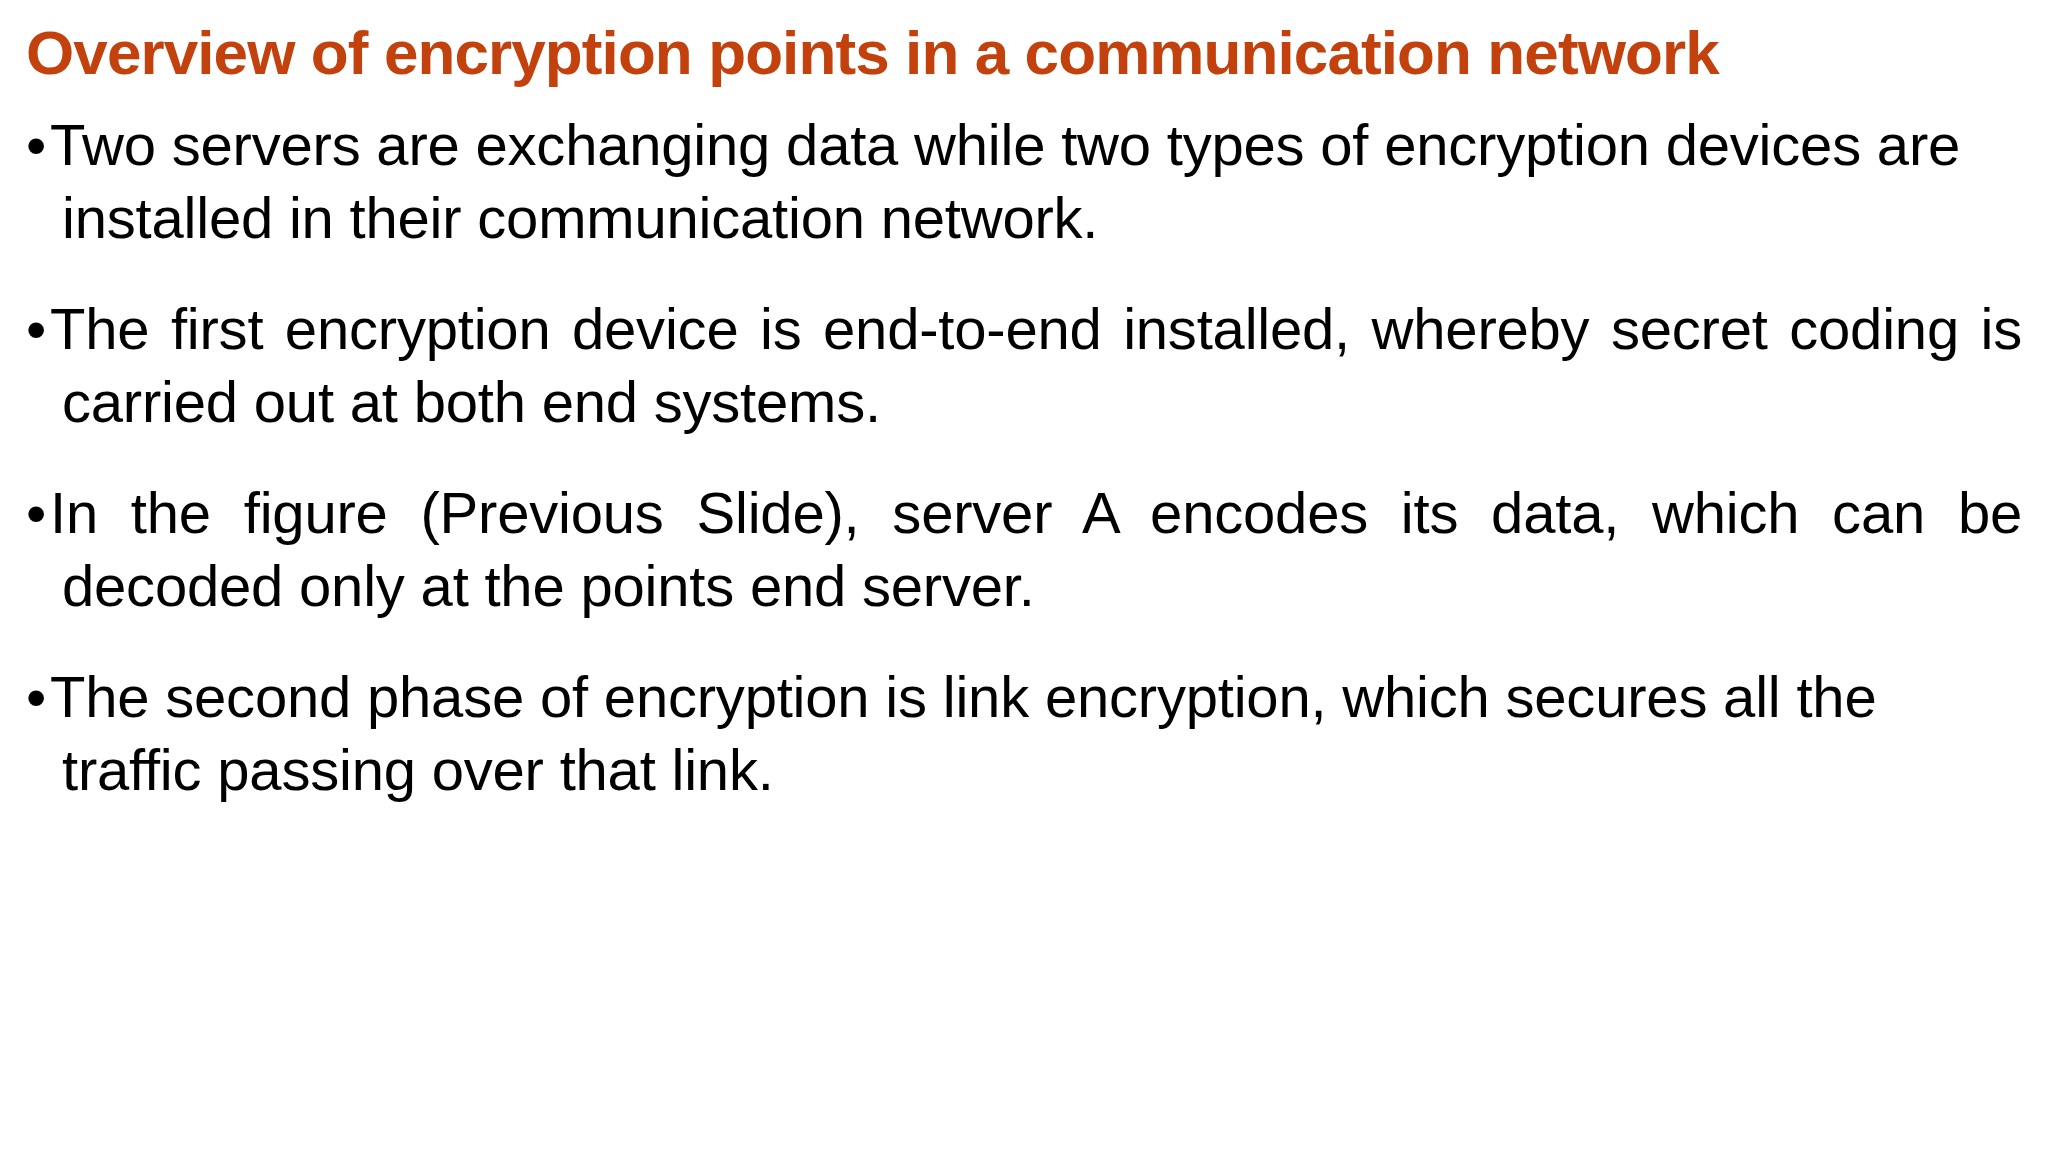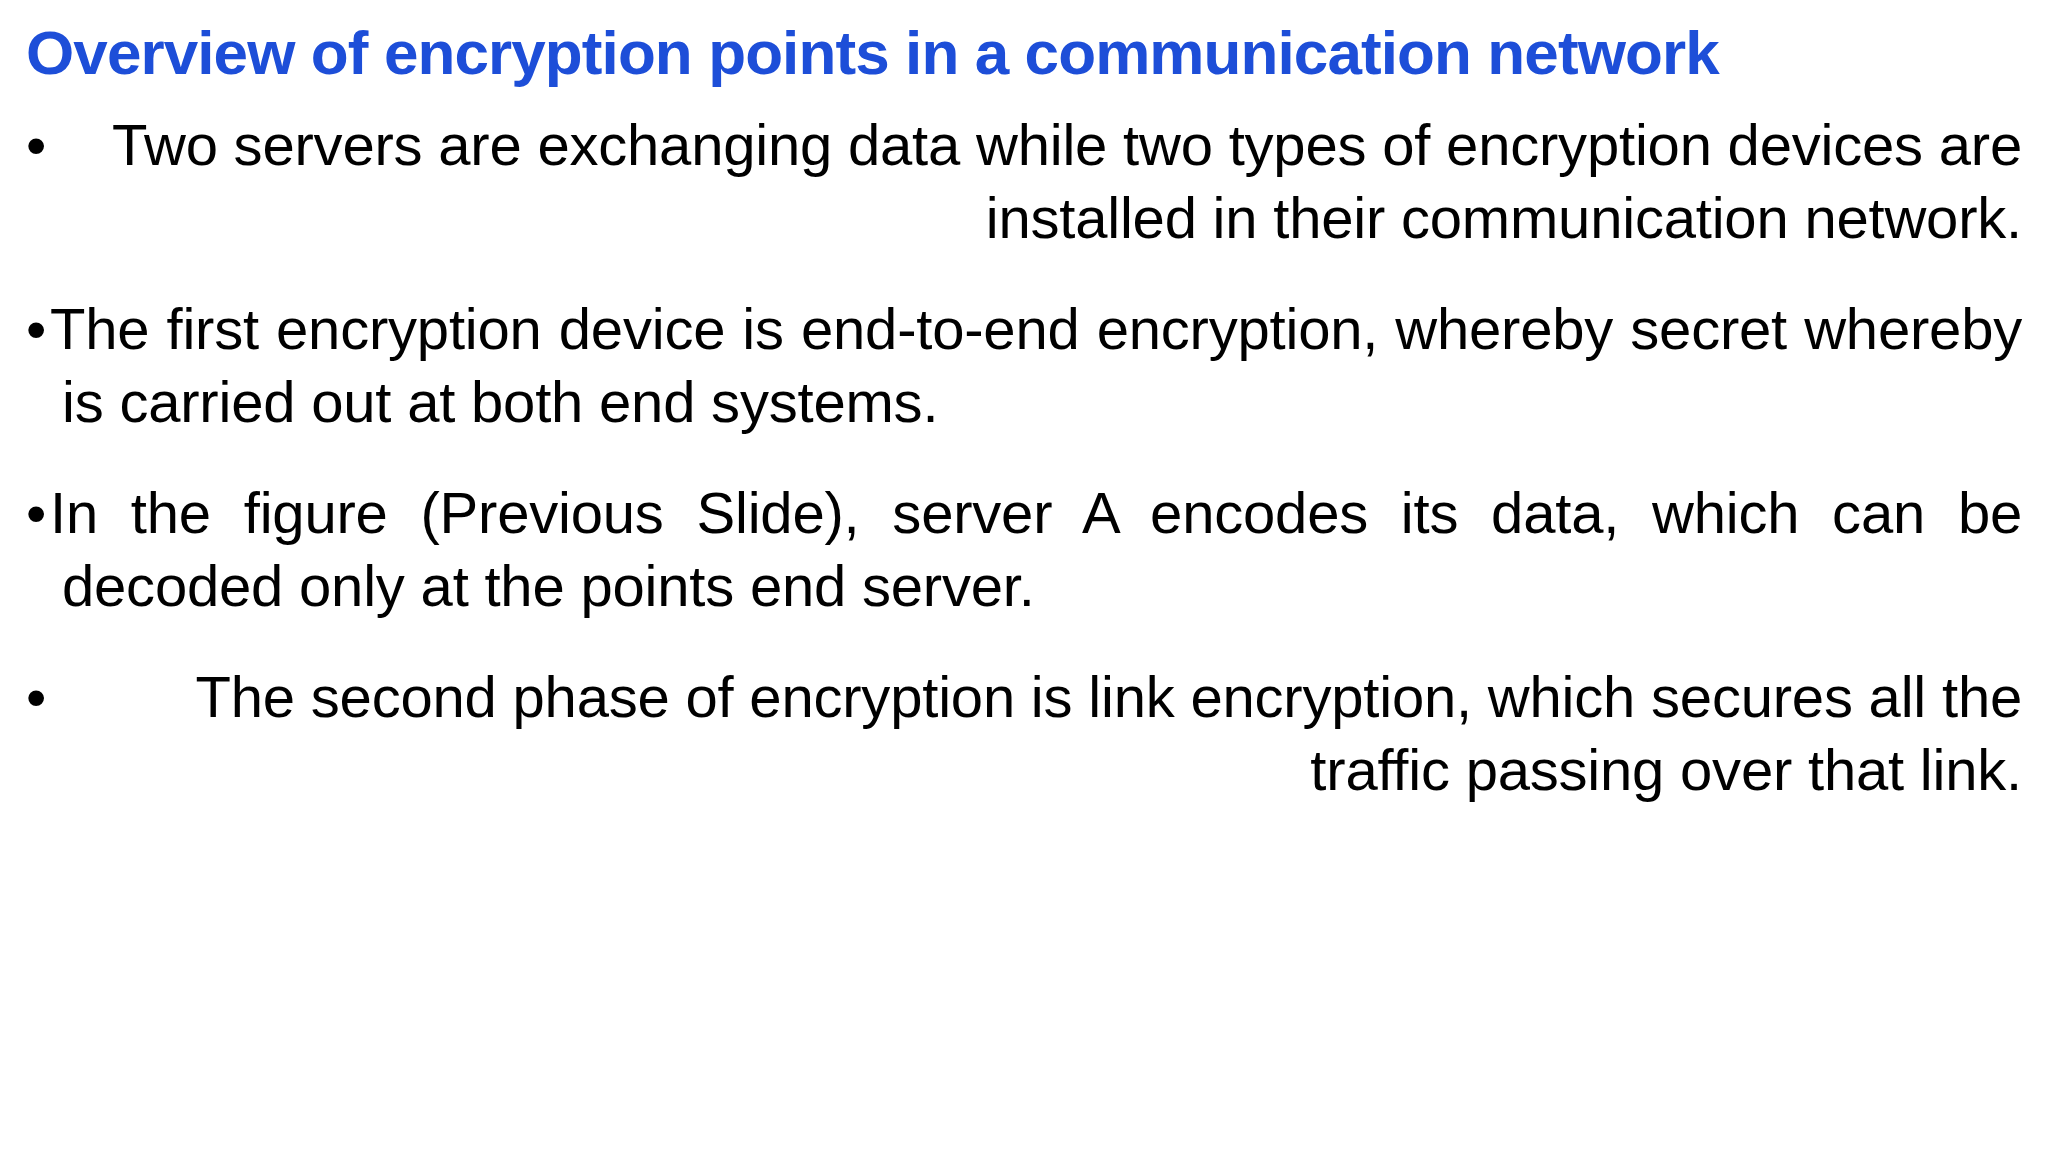--- a/index.html
+++ b/index.html
@@ -29,21 +29,21 @@
   .slide-title {
     position: absolute;
     left: 26px;
     top: 18px;
     width: 2000px;
     font-size: 62px;
     font-weight: bold;
     line-height: 1.12;
     letter-spacing: -0.9px;
     white-space: nowrap;
-    color: #1d4ed8;
+    color: #c2410c;
   }
 
   .body-block {
     position: absolute;
     left: 0px;
     top: 108px;
     width: 2048px;
   }
 
   .bullet-item {
@@ -77,21 +77,21 @@
   }
 
   
   .bullet-item.justify .btext {
     text-align: justify;
     text-align-last: left;
     text-justify: inter-word;
   }
 
   .bullet-item.ragged .btext {
-    text-align: right;
+    text-align: left;
   }
 
   
   .bullet-item .btext {
     text-indent: -12px;
   }
 </style>
 </head>
 <body>
 
@@ -101,21 +101,21 @@
 
   <div class="body-block">
 
     <div class="bullet-item ragged">
       <span class="marker">•</span>
       <span class="btext">Two servers are exchanging data while two types of encryption devices are installed in their communication network.</span>
     </div>
 
     <div class="bullet-item justify">
       <span class="marker">•</span>
-      <span class="btext">The first encryption device is end-to-end encryption, whereby secret whereby is carried out at both end systems.</span>
+      <span class="btext">The first encryption device is end-to-end installed, whereby secret coding is carried out at both end systems.</span>
     </div>
 
     <div class="bullet-item justify">
       <span class="marker">•</span>
       <span class="btext">In the figure (Previous Slide), server A encodes its data, which can be decoded only at the points end server.</span>
     </div>
 
     <div class="bullet-item ragged">
       <span class="marker">•</span>
       <span class="btext">The second phase of encryption is link encryption, which secures all the traffic passing over that link.</span>

